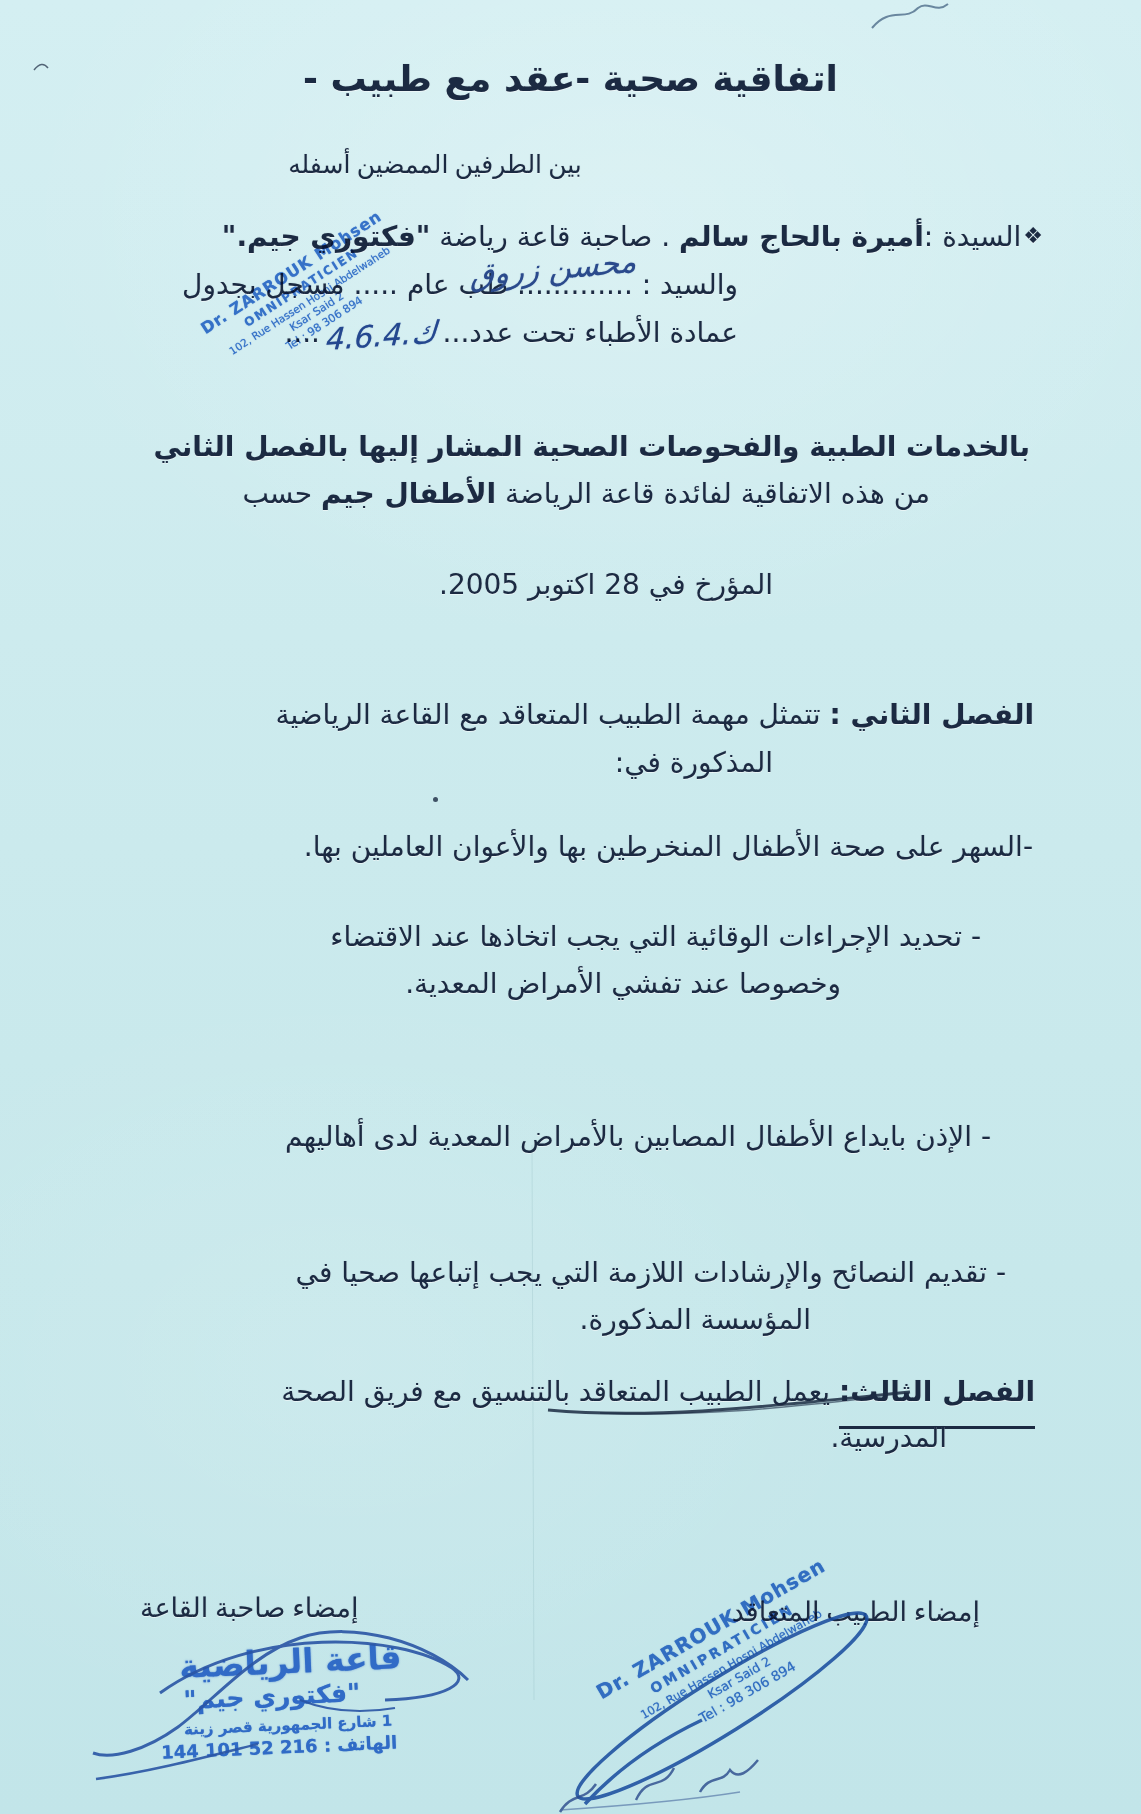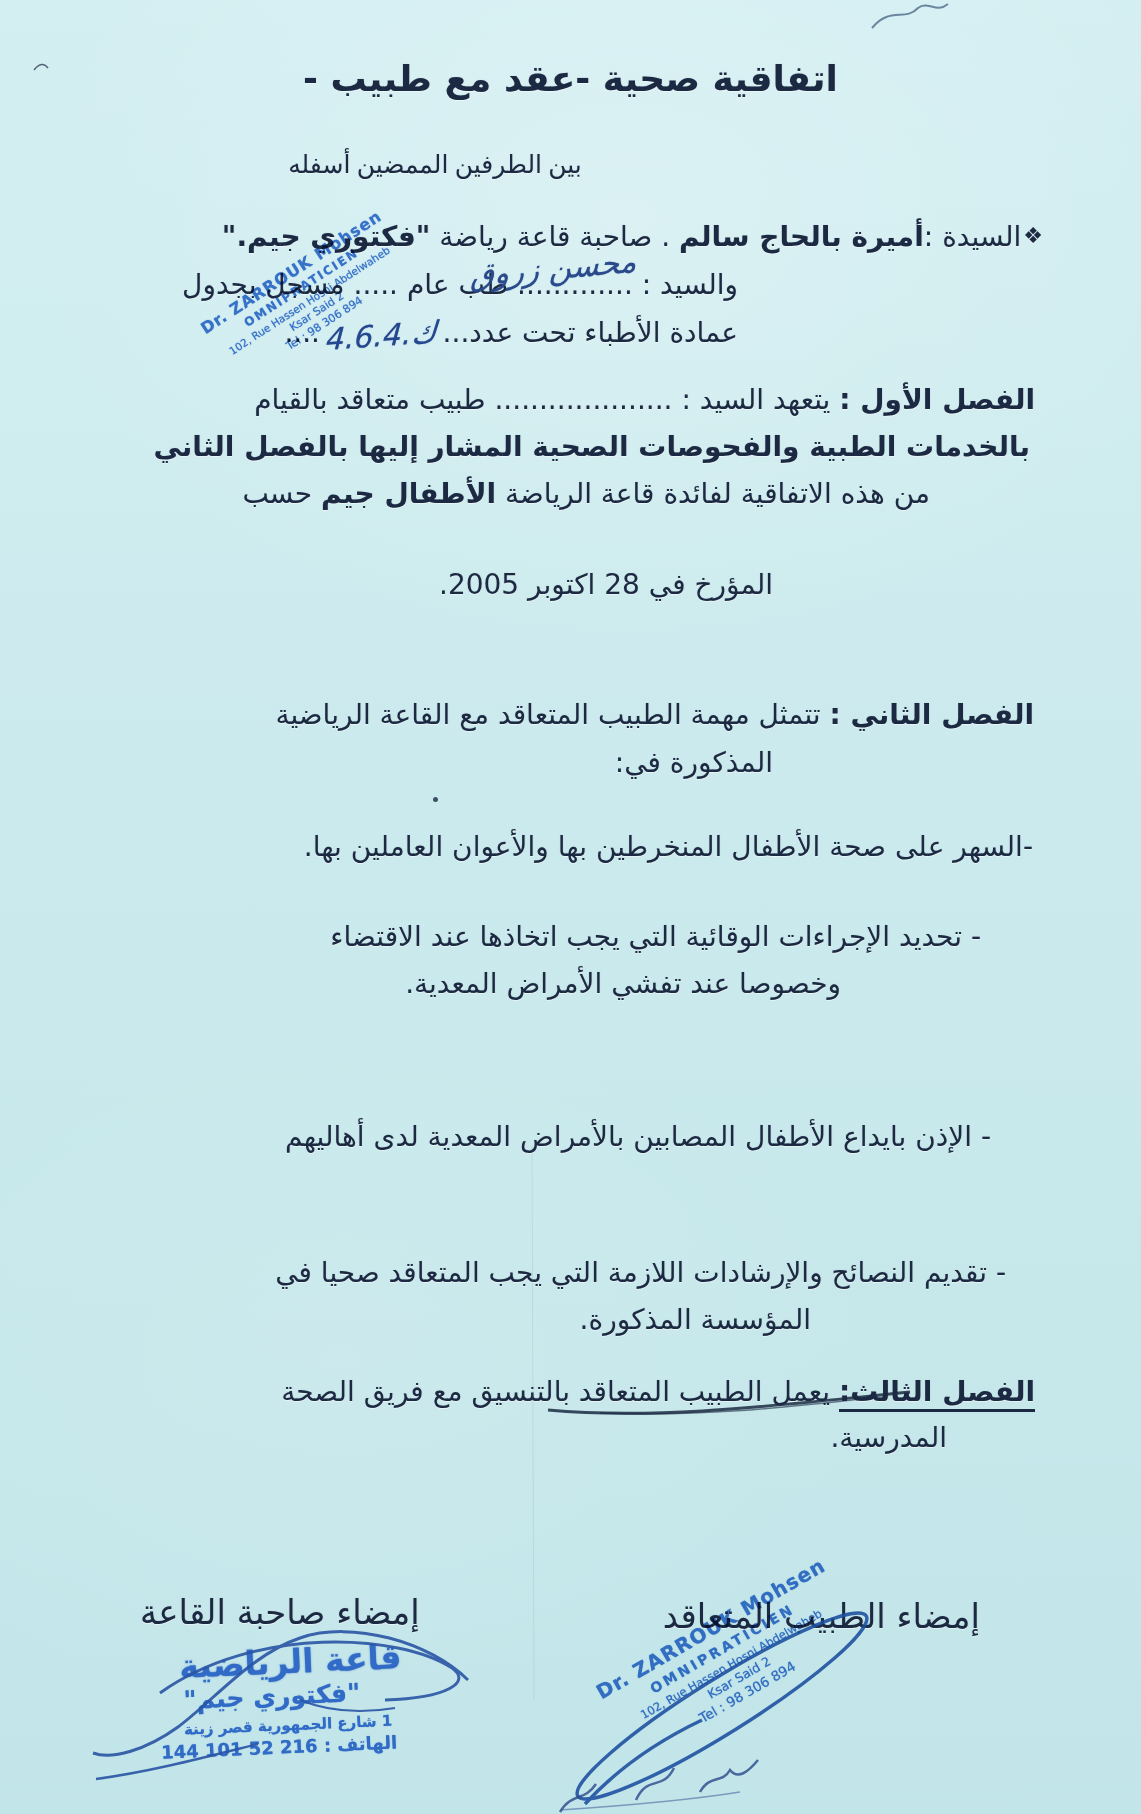--- a/index.html
+++ b/index.html
@@ -10,24 +10,24 @@
       radial-gradient(90% 40% at 55% 12%, rgba(255,255,255,.20), rgba(255,255,255,0) 60%),
       radial-gradient(70% 30% at 30% 75%, rgba(255,255,255,.10), rgba(255,255,255,0) 70%),
       linear-gradient(180deg,#d4eff2 0%,#cdebee 35%,#c7e8eb 70%,#c2e5e9 100%);
   }
   .line{
     position:absolute;direction:rtl;white-space:nowrap;
     font-size:28px;color:#1b2a42;letter-spacing:0;
     text-shadow:0 1px 0 rgba(255,255,255,.55), 0 0 1px rgba(27,42,66,.25);
   }
   .b{font-weight:bold;}
-  .u{border-bottom:3px solid #1b2a42;padding-bottom:1px;}
+  .u{border-bottom:3px solid #1b2a42;padding-bottom:18px;}
   .title{font-size:36px;font-weight:bold;}
   .subtitle{font-size:25px;font-family:Liberation Serif, serif;}
-  .sig-label{font-size:34px;}
+  .sig-label{font-size:27px;font-family:Liberation Serif, serif;}
   .bullet{font-size:22px;vertical-align:3px;padding-left:2px;}
   .dotset{position:relative;display:inline-block;}
   .hw{
     position:absolute;display:inline-block;direction:rtl;
     font-style:italic;color:#2a4a8c;font-size:31px;white-space:nowrap;
     transform:rotate(-5deg) skewX(-6deg);text-shadow:0 0 1px rgba(42,74,140,.6);
   }
   .hwnum{
     display:inline-block;direction:ltr;font-style:italic;color:#24478f;
     font-size:30px;transform:rotate(-4deg) skewX(-8deg);vertical-align:-4px;
@@ -69,40 +69,37 @@
   <div class="line" style="top:220px;right:98px;">
     <span class="bullet">❖</span><span>السيدة :</span><span class="b">أميرة بالحاج سالم</span><span> . صاحبة قاعة رياضة  </span><span class="b">"فكتوري جيم."</span>
   </div>
   <div class="line" style="top:268px;right:403px;">
     <span>والسيد : </span><span class="dotset"><span>............</span><span class="hw" style="right:-4px;top:-18px;">محسن زروق</span></span><span>. طب عام ..... مسجل بجدول</span>
   </div>
   <div class="line" style="top:316px;right:403px;">
     <span>عمادة الأطباء تحت عدد...</span><span class="hwnum">ك.4.6.4</span><span>....</span>
   </div>
 
-  <div class="line" style="top:383px;right:106px;">
-    <span class="b">الفصل الأول :</span><span> يتعهد السيد : .................... طبيب متعاقد بالقيام</span>
-  </div>
   <div class="line" style="top:430px;right:111px;font-weight:bold;">بالخدمات الطبية والفحوصات الصحية المشار إليها بالفصل الثاني</div>
   <div class="line" style="top:477px;right:211px;">
     <span>من هذه الاتفاقية لفائدة قاعة الرياضة  </span><span class="b">الأطفال جيم</span><span>  حسب</span>
   </div>
   <div class="line" style="top:568px;right:368px;">المؤرخ في 28 اكتوبر 2005.</div>
 
   <div class="line" style="top:698px;right:107px;">
     <span class="b">الفصل الثاني :</span><span> تتمثل مهمة الطبيب المتعاقد مع القاعة الرياضية</span>
   </div>
   <div class="line" style="top:746px;right:368px;">المذكورة في:</div>
   <div class="inkdot" style="left:433px;top:797px;"></div>
 
   <div class="line" style="top:830px;right:108px;">-السهر على صحة الأطفال المنخرطين بها والأعوان العاملين بها.</div>
   <div class="line" style="top:967px;right:300px;">وخصوصا عند تفشي الأمراض المعدية.</div>
   <div class="line" style="top:920px;right:160px;">- تحديد الإجراءات الوقائية التي يجب اتخاذها عند الاقتضاء</div>
   <div class="line" style="top:1120px;right:150px;">- الإذن بايداع الأطفال المصابين بالأمراض المعدية لدى أهاليهم</div>
-  <div class="line" style="top:1256px;right:135px;">- تقديم النصائح والإرشادات اللازمة التي يجب المتعاقد صحيا في</div>
+  <div class="line" style="top:1256px;right:135px;">- تقديم النصائح والإرشادات اللازمة التي يجب إتباعها صحيا في</div>
   <div class="line" style="top:1303px;right:330px;">المؤسسة المذكورة.</div>
 
   <div class="line" style="top:1375px;right:106px;">
     <span class="b u">الفصل الثالث:</span><span> يعمل الطبيب المتعاقد بالتنسيق مع فريق الصحة</span>
   </div>
   <div class="line" style="top:1421px;right:194px;">المدرسية.</div>
 
   <div class="line sig-label" style="top:1596px;right:161px;">إمضاء الطبيب المتعاقد</div>
   <div class="line sig-label" style="top:1592px;left:140px;">إمضاء صاحبة القاعة</div>
 

